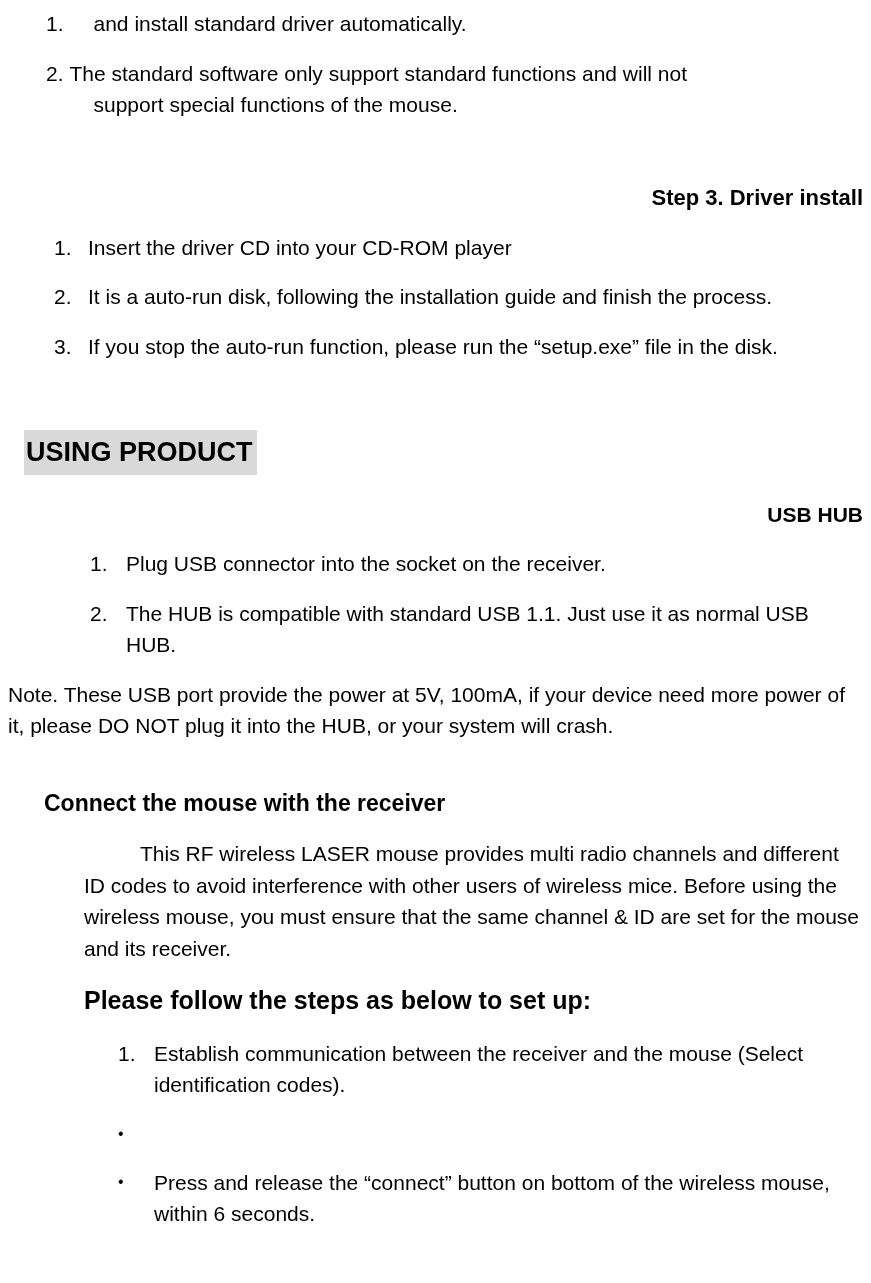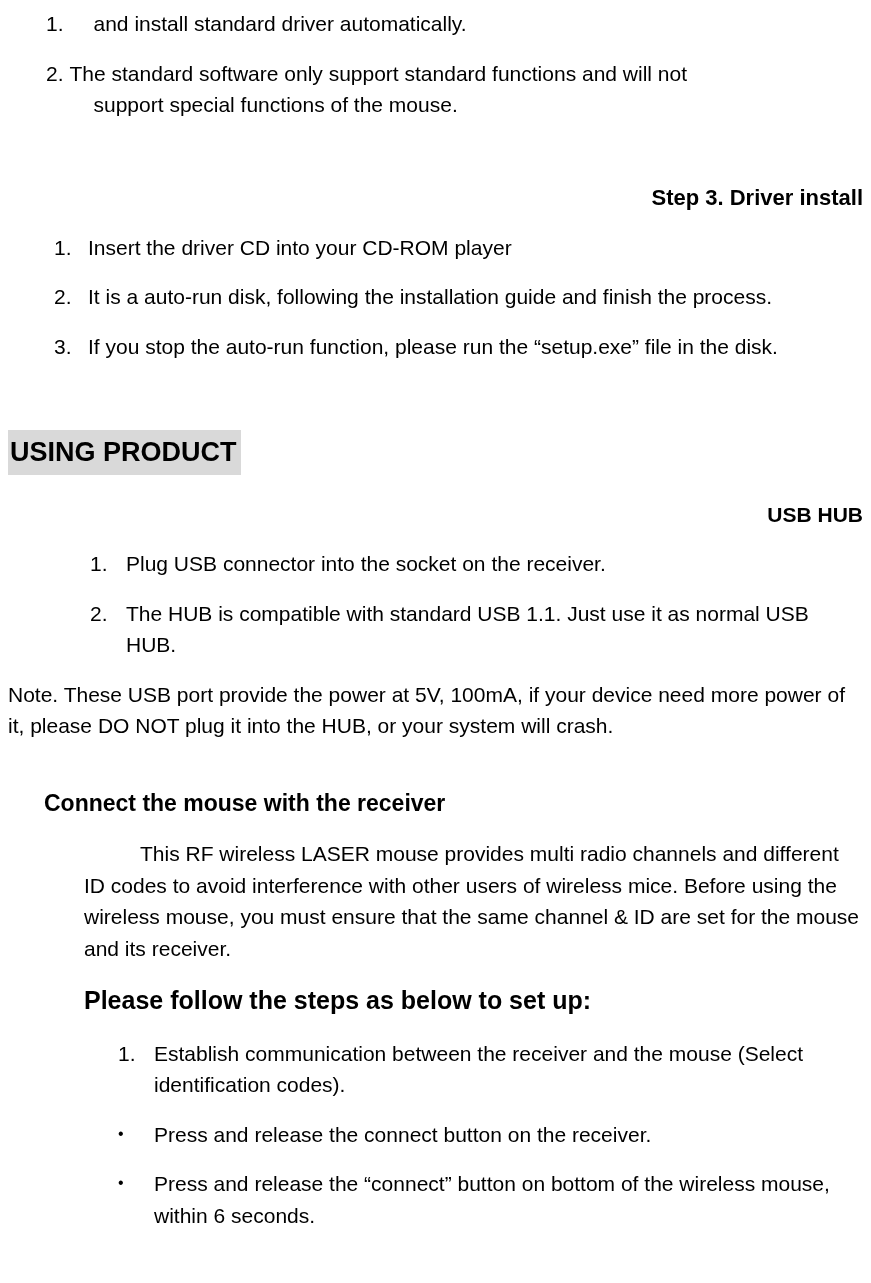--- a/index.html
+++ b/index.html
@@ -55,20 +55,21 @@
       width: 34px;
     }
     .section-heading {
       font-weight: bold;
       font-size: 27px;
       background: #d9d9d9;
       display: inline-block;
       padding: 2px 4px 2px 2px;
       margin-top: 38px;
       margin-bottom: 24px;
+      margin-left: 16px;
     }
     .sub-heading {
       font-weight: bold;
       font-size: 21px;
       margin-left: 36px;
       margin-bottom: 18px;
       text-align: right;
     }
     .sub-list {
       margin-left: 82px;
@@ -181,19 +182,18 @@
 
 <div class="bold-instruction">Please follow the steps as below to set up:</div>
 
 <div class="setup-list">
   <div class="setup-item">
     <span class="setup-marker">1.</span>
     <span>Establish communication between the receiver and the mouse (Select identification codes).</span>
   </div>
   <div class="setup-item">
     <span class="setup-marker bullet">•</span>
-    <span>Press and release the connect button on the receiver.</span>
   </div>
   <div class="setup-item">
     <span class="setup-marker bullet">•</span>
     <span>Press and release the “connect” button on bottom of the wireless mouse, within 6 seconds.</span>
   </div>
 </div>
 
 </body></html>

